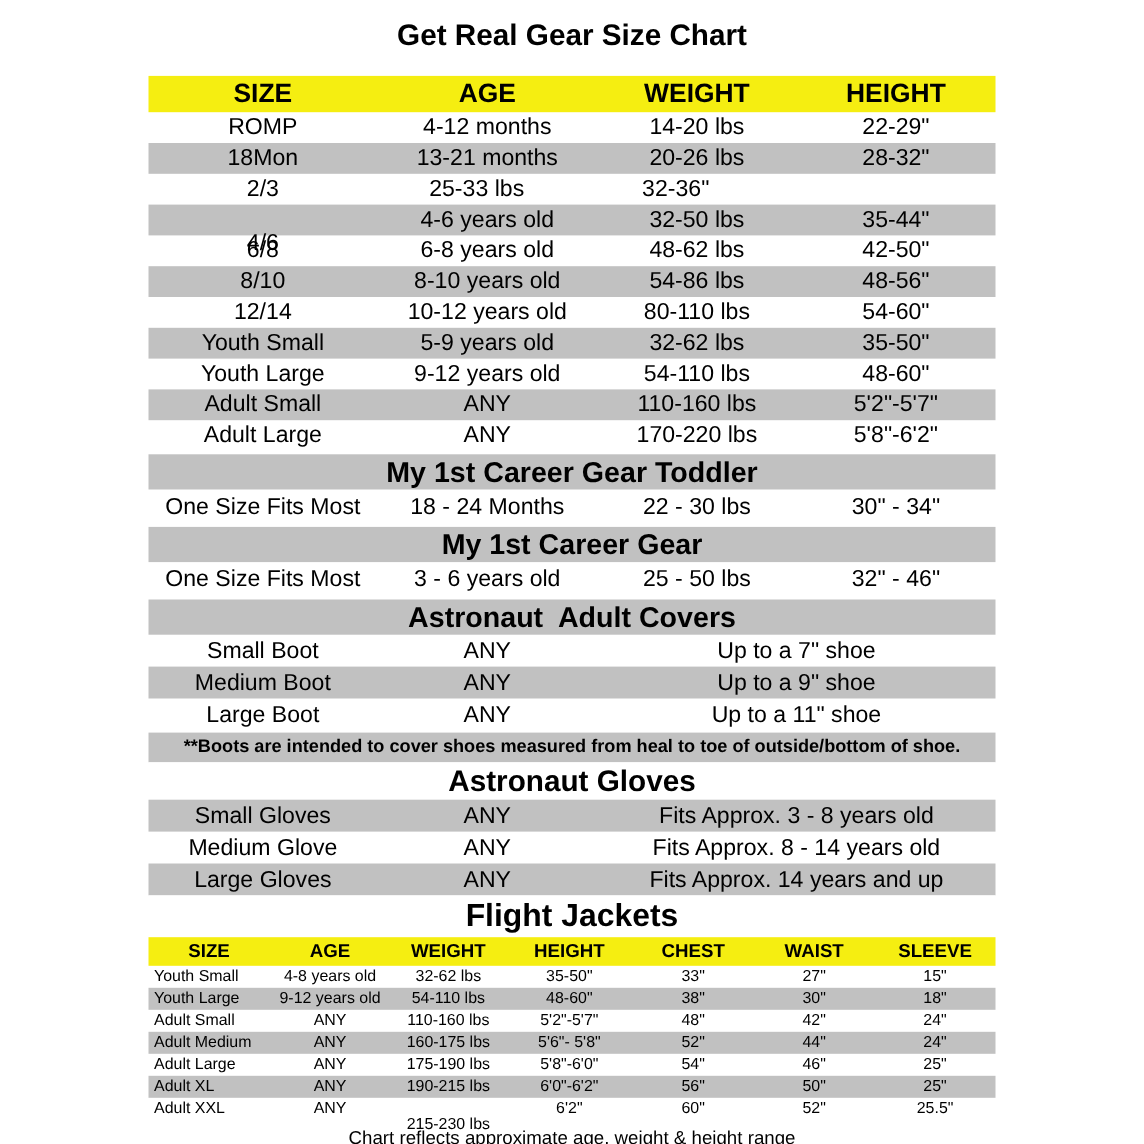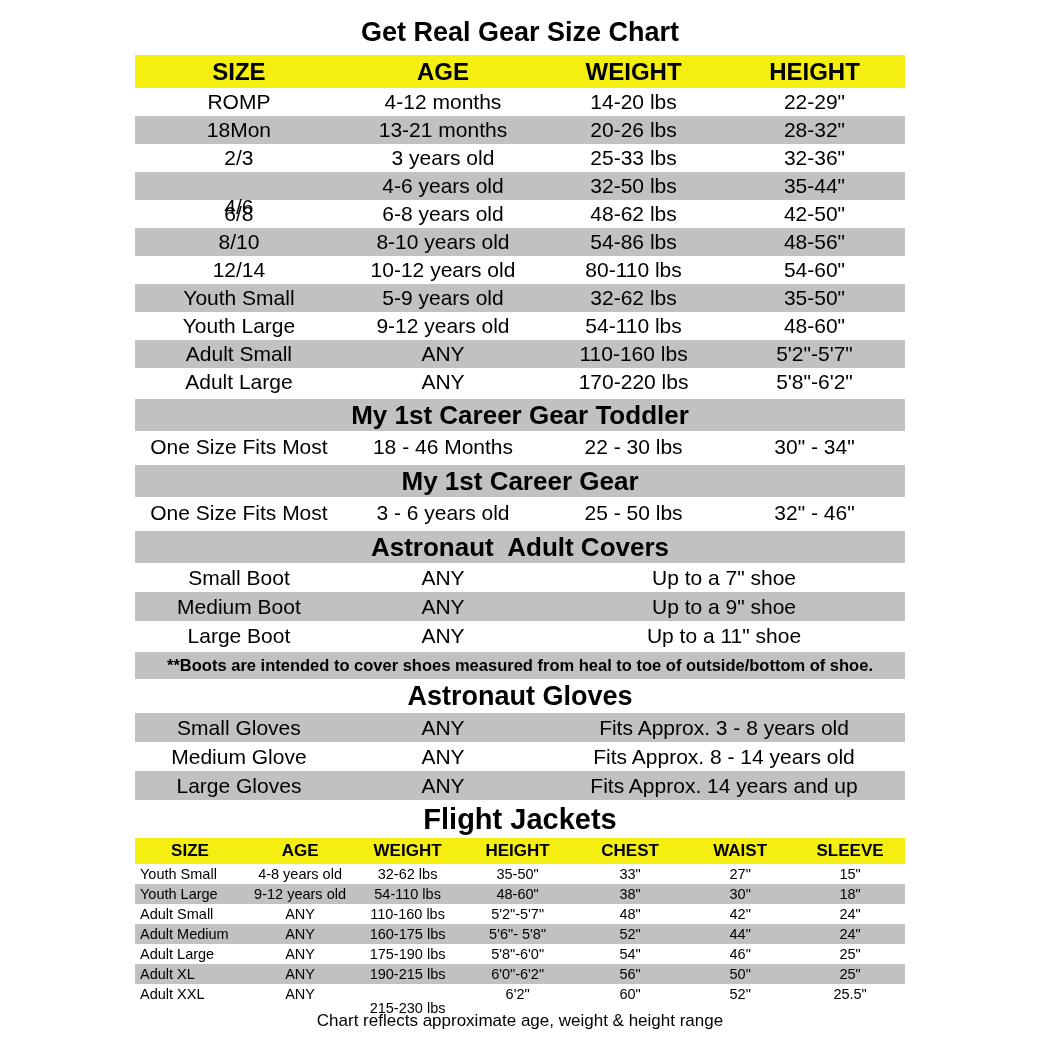--- a/index.html
+++ b/index.html
@@ -4,21 +4,21 @@
 <style>
   html,body{margin:0;padding:0;}
   body{
     width:1040px;height:1040px;background:#ffffff;color:#000000;
     font-family:"Liberation Sans", sans-serif;
     -webkit-font-smoothing:antialiased;
   }
   .sheet{width:770px;margin:0 auto;}
   .page-title{
     text-align:center;font-weight:bold;font-size:27px;line-height:30px;
-    padding-top:17px;padding-bottom:8px;
+    padding-top:17px;padding-bottom:22px;
   }
   
   .trow{display:flex;align-items:center;}
   .tcell{text-align:center;white-space:nowrap;overflow:visible;}
   .tcell.left{text-align:left;padding-left:5px;box-sizing:border-box;}
   .gray{background:#C1C1C1;}
   
   .yhead{background:#F5EE11;display:flex;align-items:center;font-weight:bold;}
   .main-head{height:33px;font-size:24px;}
   .jhead{height:26px;font-size:17px;}
@@ -69,21 +69,20 @@
         <div class="tcell" style="width: 23.5%;">22-29"</div>
       </div>
       <div class="trow gray">
         <div class="tcell" style="width: 27%;">18Mon</div>
         <div class="tcell" style="width: 26%;">13-21 months</div>
         <div class="tcell" style="width: 23.5%;">20-26 lbs</div>
         <div class="tcell" style="width: 23.5%;">28-32"</div>
       </div>
       <div class="trow">
         <div class="tcell" style="width: 27%;">2/3</div>
-        <div class="tcell" style="width: 26%;">3 years old</div>
         <div class="tcell" style="width: 23.5%;">25-33 lbs</div>
         <div class="tcell" style="width: 23.5%;">32-36"</div>
       </div>
       <div class="trow gray">
         <div class="tcell" style="width: 27%; margin-top: 41px;">4/6</div>
         <div class="tcell" style="width: 26%;">4-6 years old</div>
         <div class="tcell" style="width: 23.5%;">32-50 lbs</div>
         <div class="tcell" style="width: 23.5%;">35-44"</div>
       </div>
       <div class="trow">
@@ -127,21 +126,21 @@
         <div class="tcell" style="width: 26%;">ANY</div>
         <div class="tcell" style="width: 23.5%;">170-220 lbs</div>
         <div class="tcell" style="width: 23.5%;">5'8"-6'2"</div>
       </div>
     </div>
 
   <div class="band-heading">My 1st Career Gear Toddler</div>
   <div class="single-body">
       <div class="trow">
         <div class="tcell" style="width: 27%;">One Size Fits Most</div>
-        <div class="tcell" style="width: 26%;">18 - 46 Months</div>
+        <div class="tcell" style="width: 26%;">18 - 24 Months</div>
         <div class="tcell" style="width: 23.5%;">22 - 30 lbs</div>
         <div class="tcell" style="width: 23.5%;">30" - 34"</div>
       </div>
     </div>
 
   <div class="band-heading">My 1st Career Gear</div>
   <div class="single-body">
       <div class="trow">
         <div class="tcell" style="width: 27%;">One Size Fits Most</div>
         <div class="tcell" style="width: 26%;">3 - 6 years old</div>

